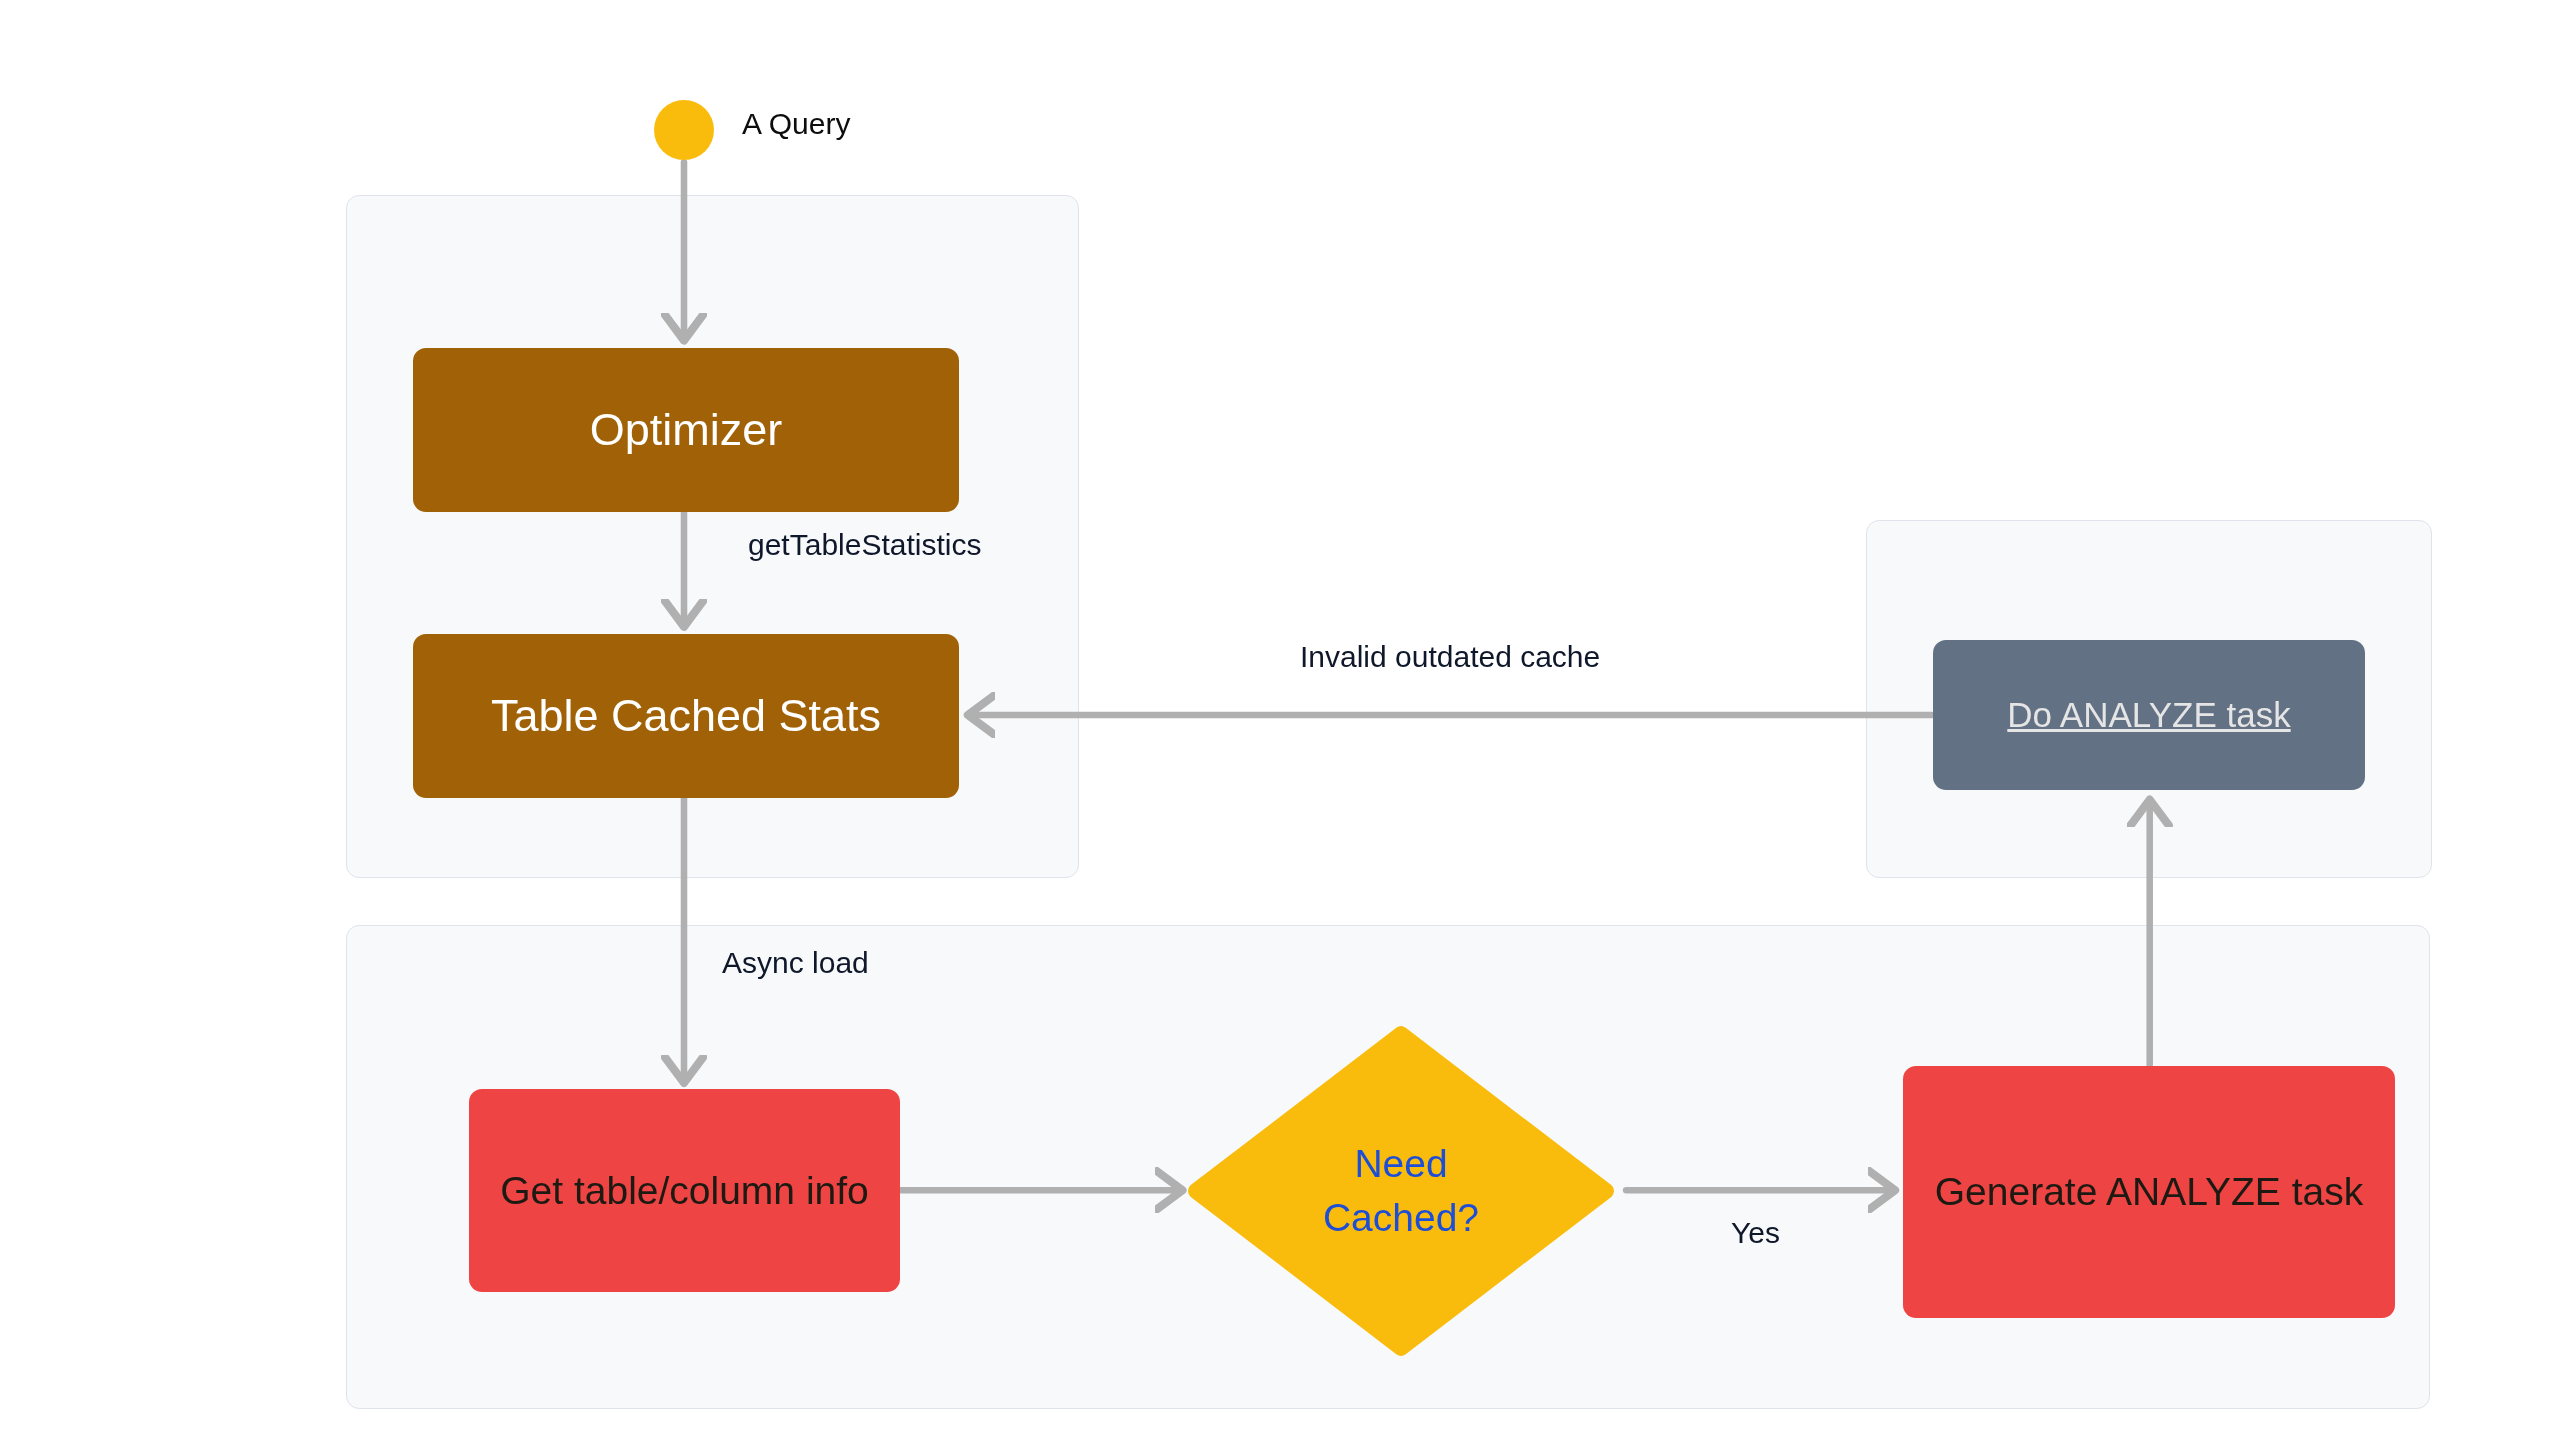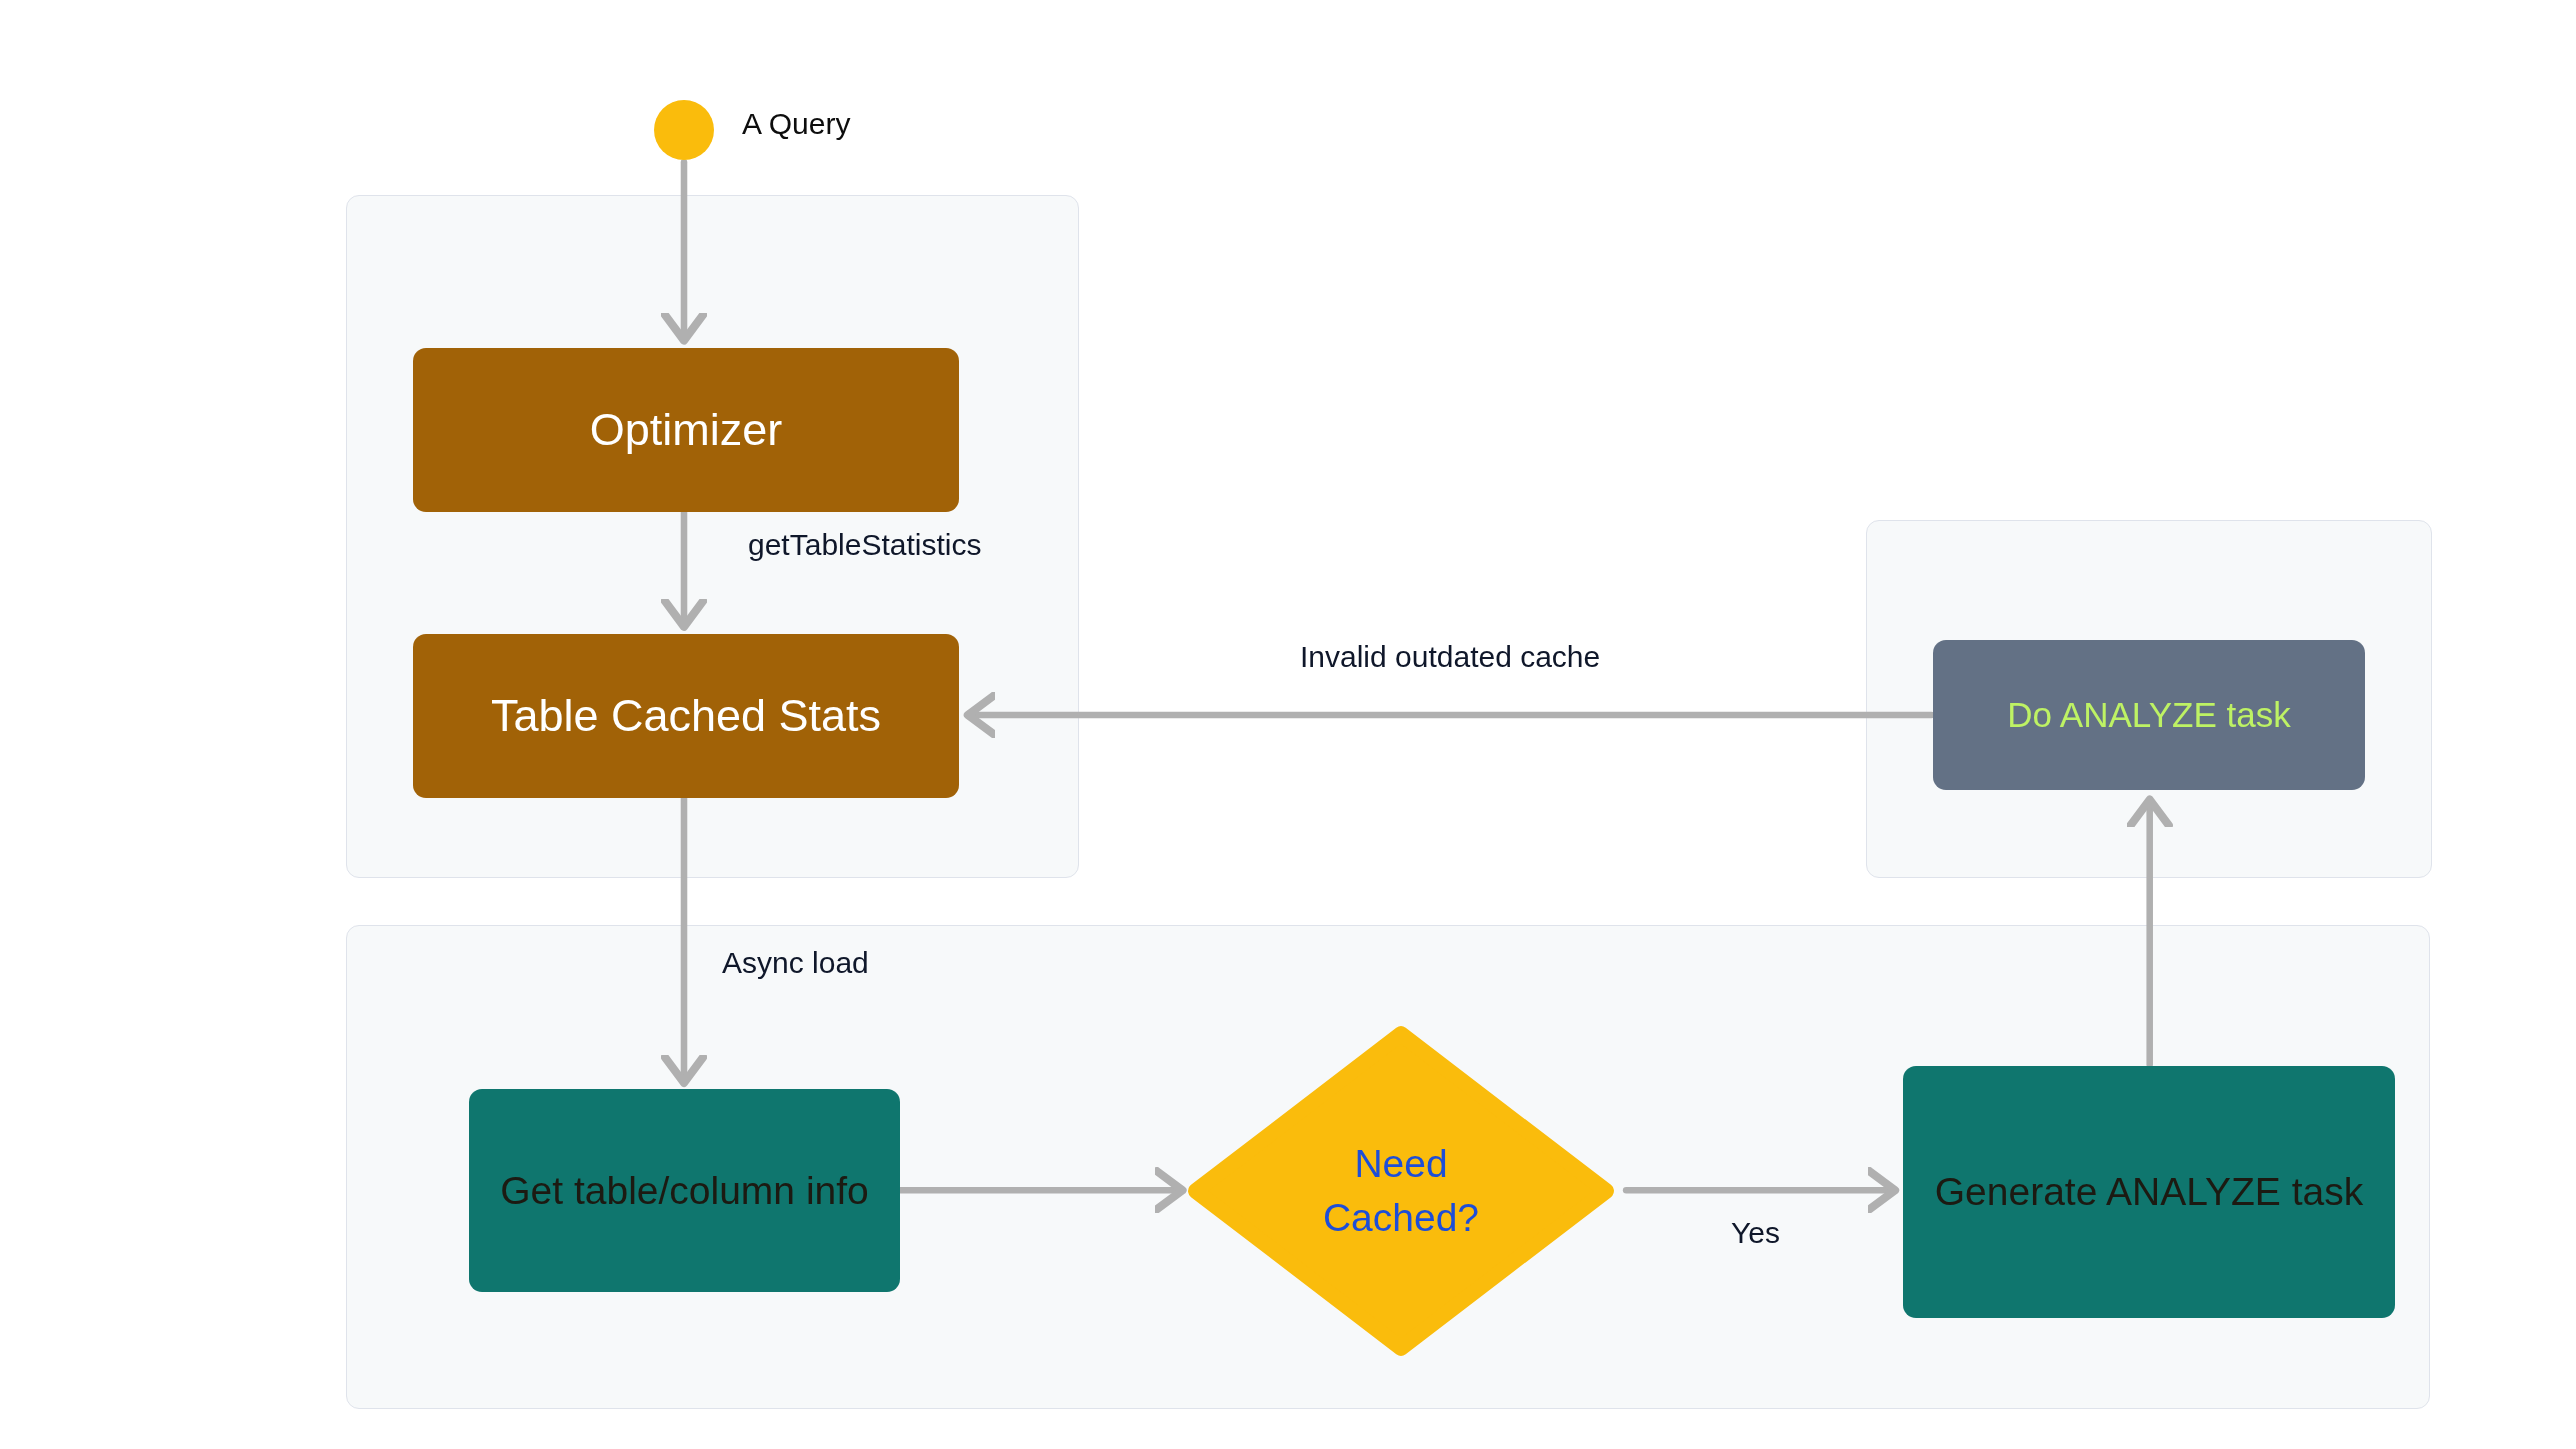--- a/index.html
+++ b/index.html
@@ -36,30 +36,31 @@
     box-sizing: border-box;
     line-height: 1.22;
   }
   .node-cyan {
     background: #a16207;
     color: #ffffff;
     font-size: 45px;
     font-weight: 400;
   }
   .node-yellow {
-    background: #0f766e;
+    background: #ef4444;
     color: #1c1a12;
     font-size: 39px;
     font-weight: 400;
   }
   .node-slate {
     background: #637185;
-    color: #bef264;
+    color: #e5e5e5;
     font-size: 35px;
     font-weight: 400;
+    text-decoration: underline;
   }
   .start-dot {
     position: absolute;
     background: #fabc0c;
     border-radius: 50%;
   }
   .edge-label {
     position: absolute;
     color: #0f172a;
     font-size: 30px;

